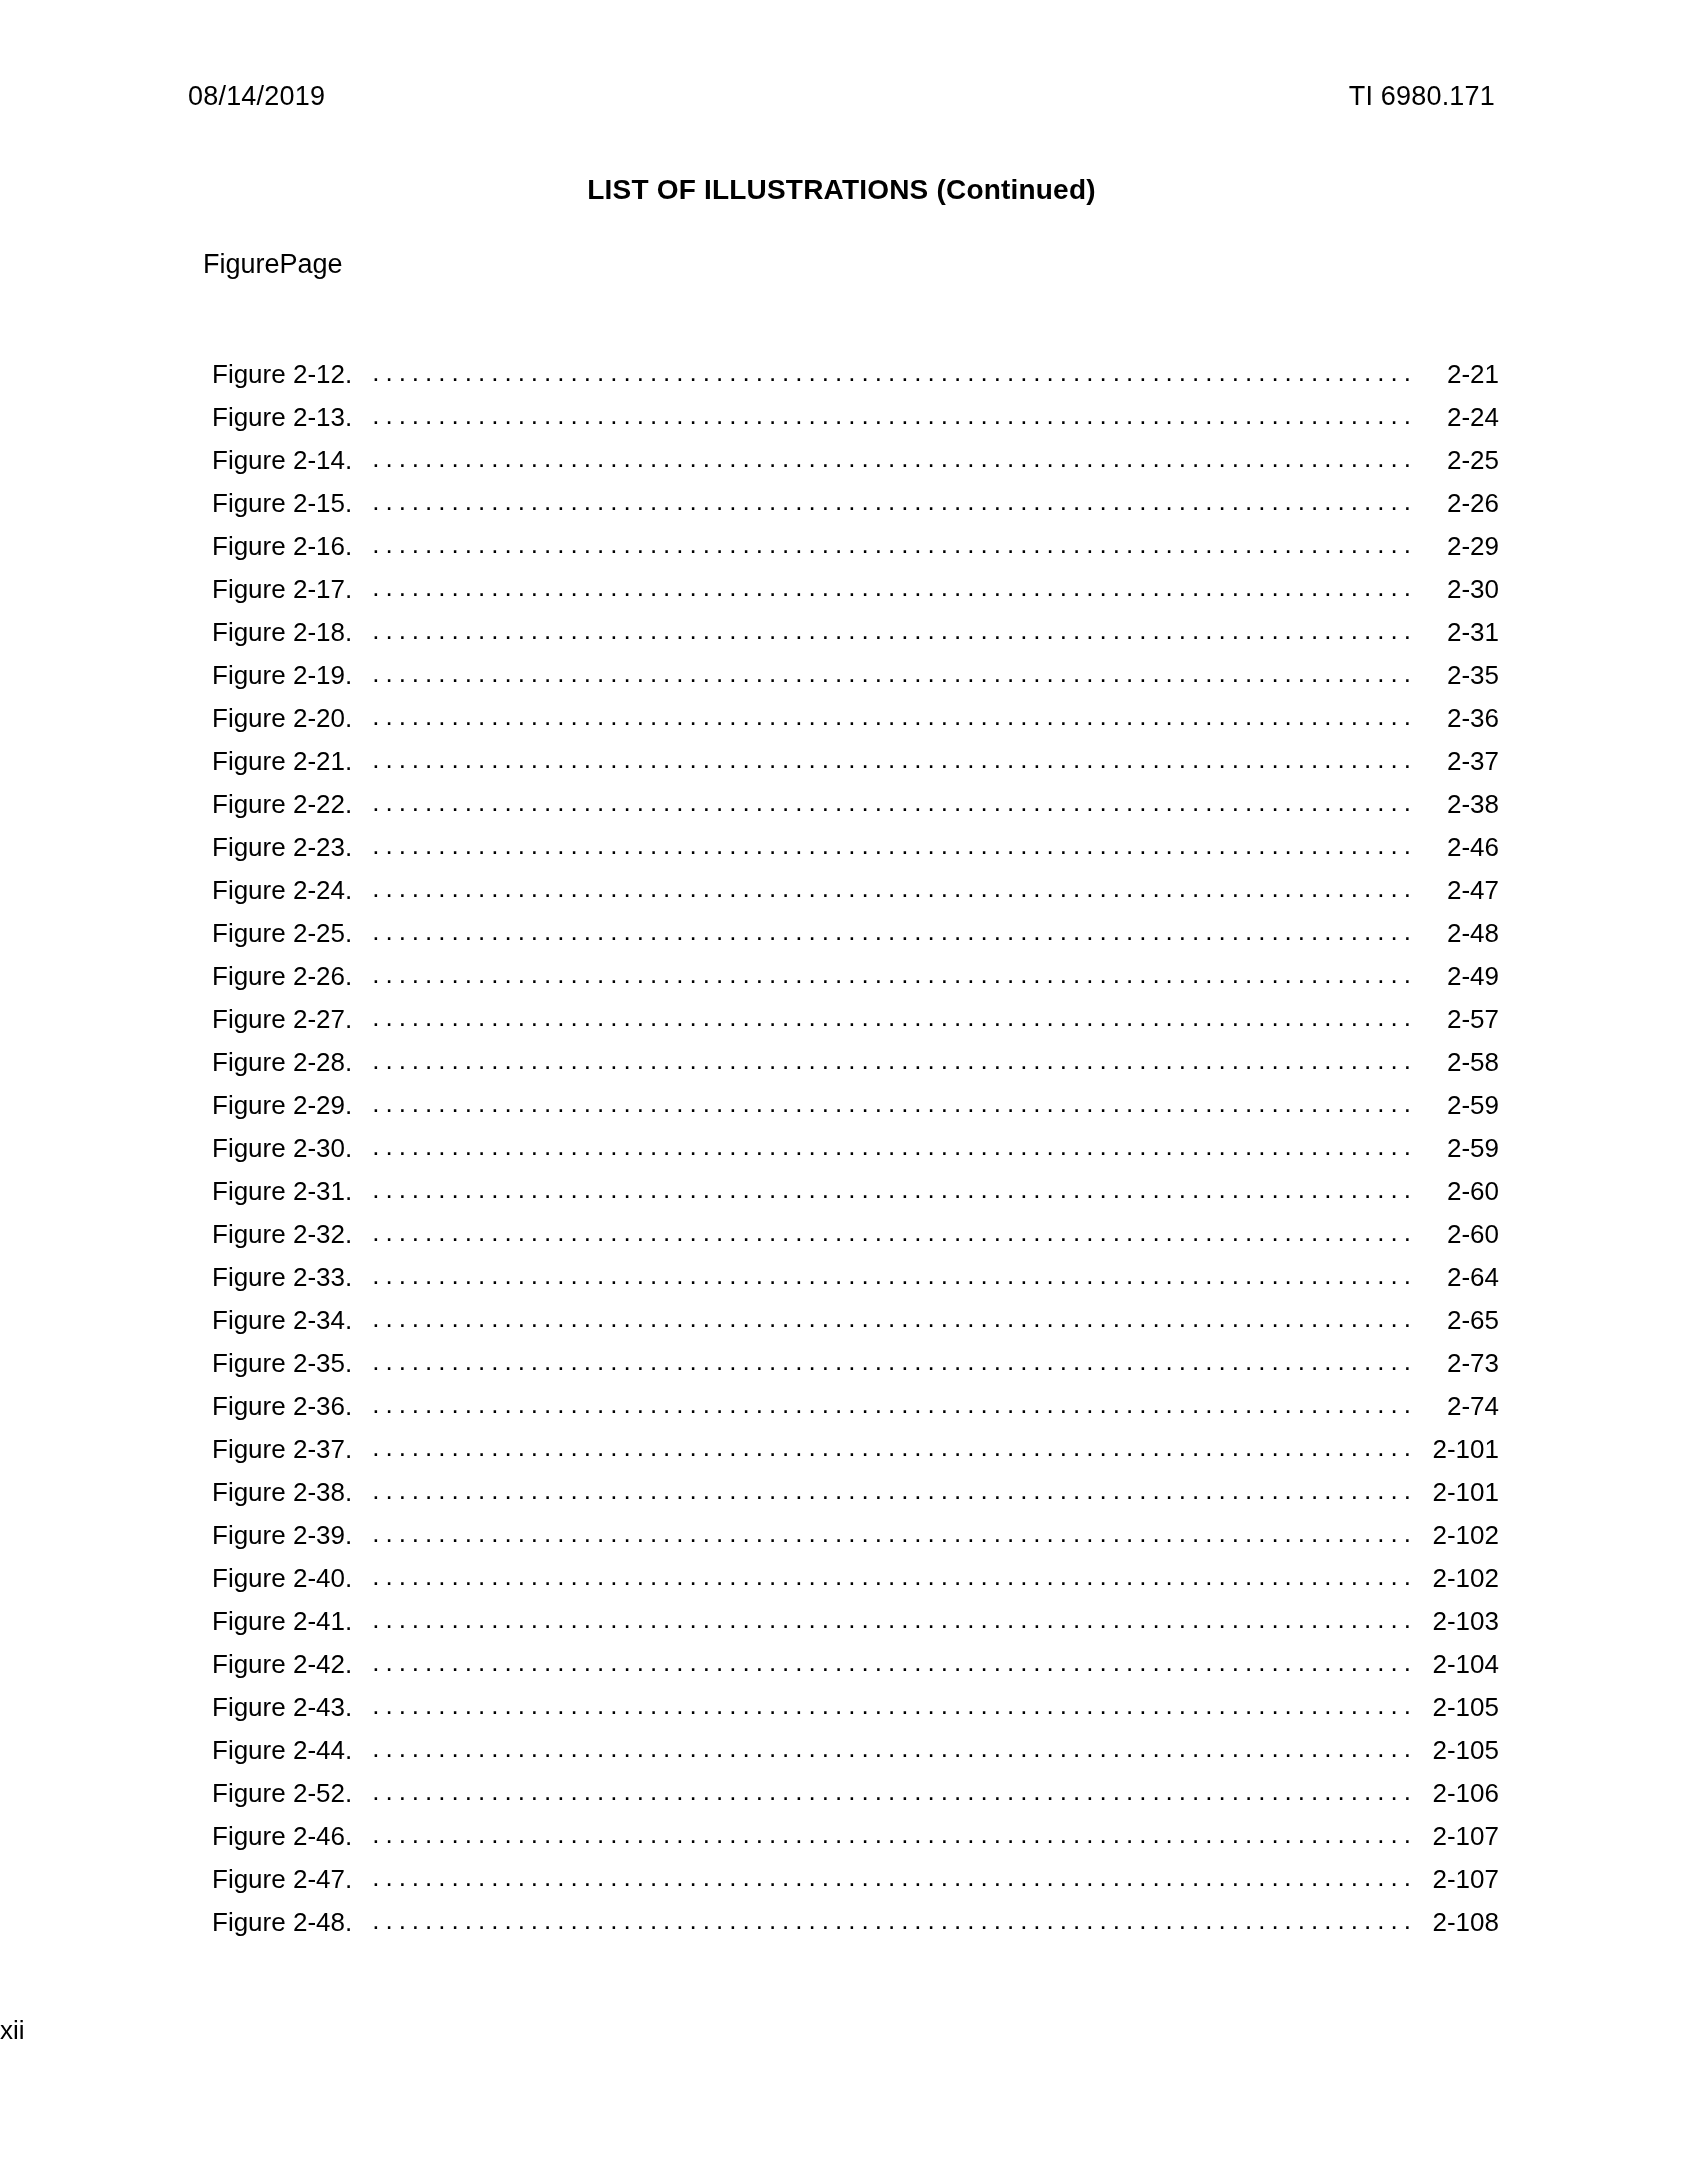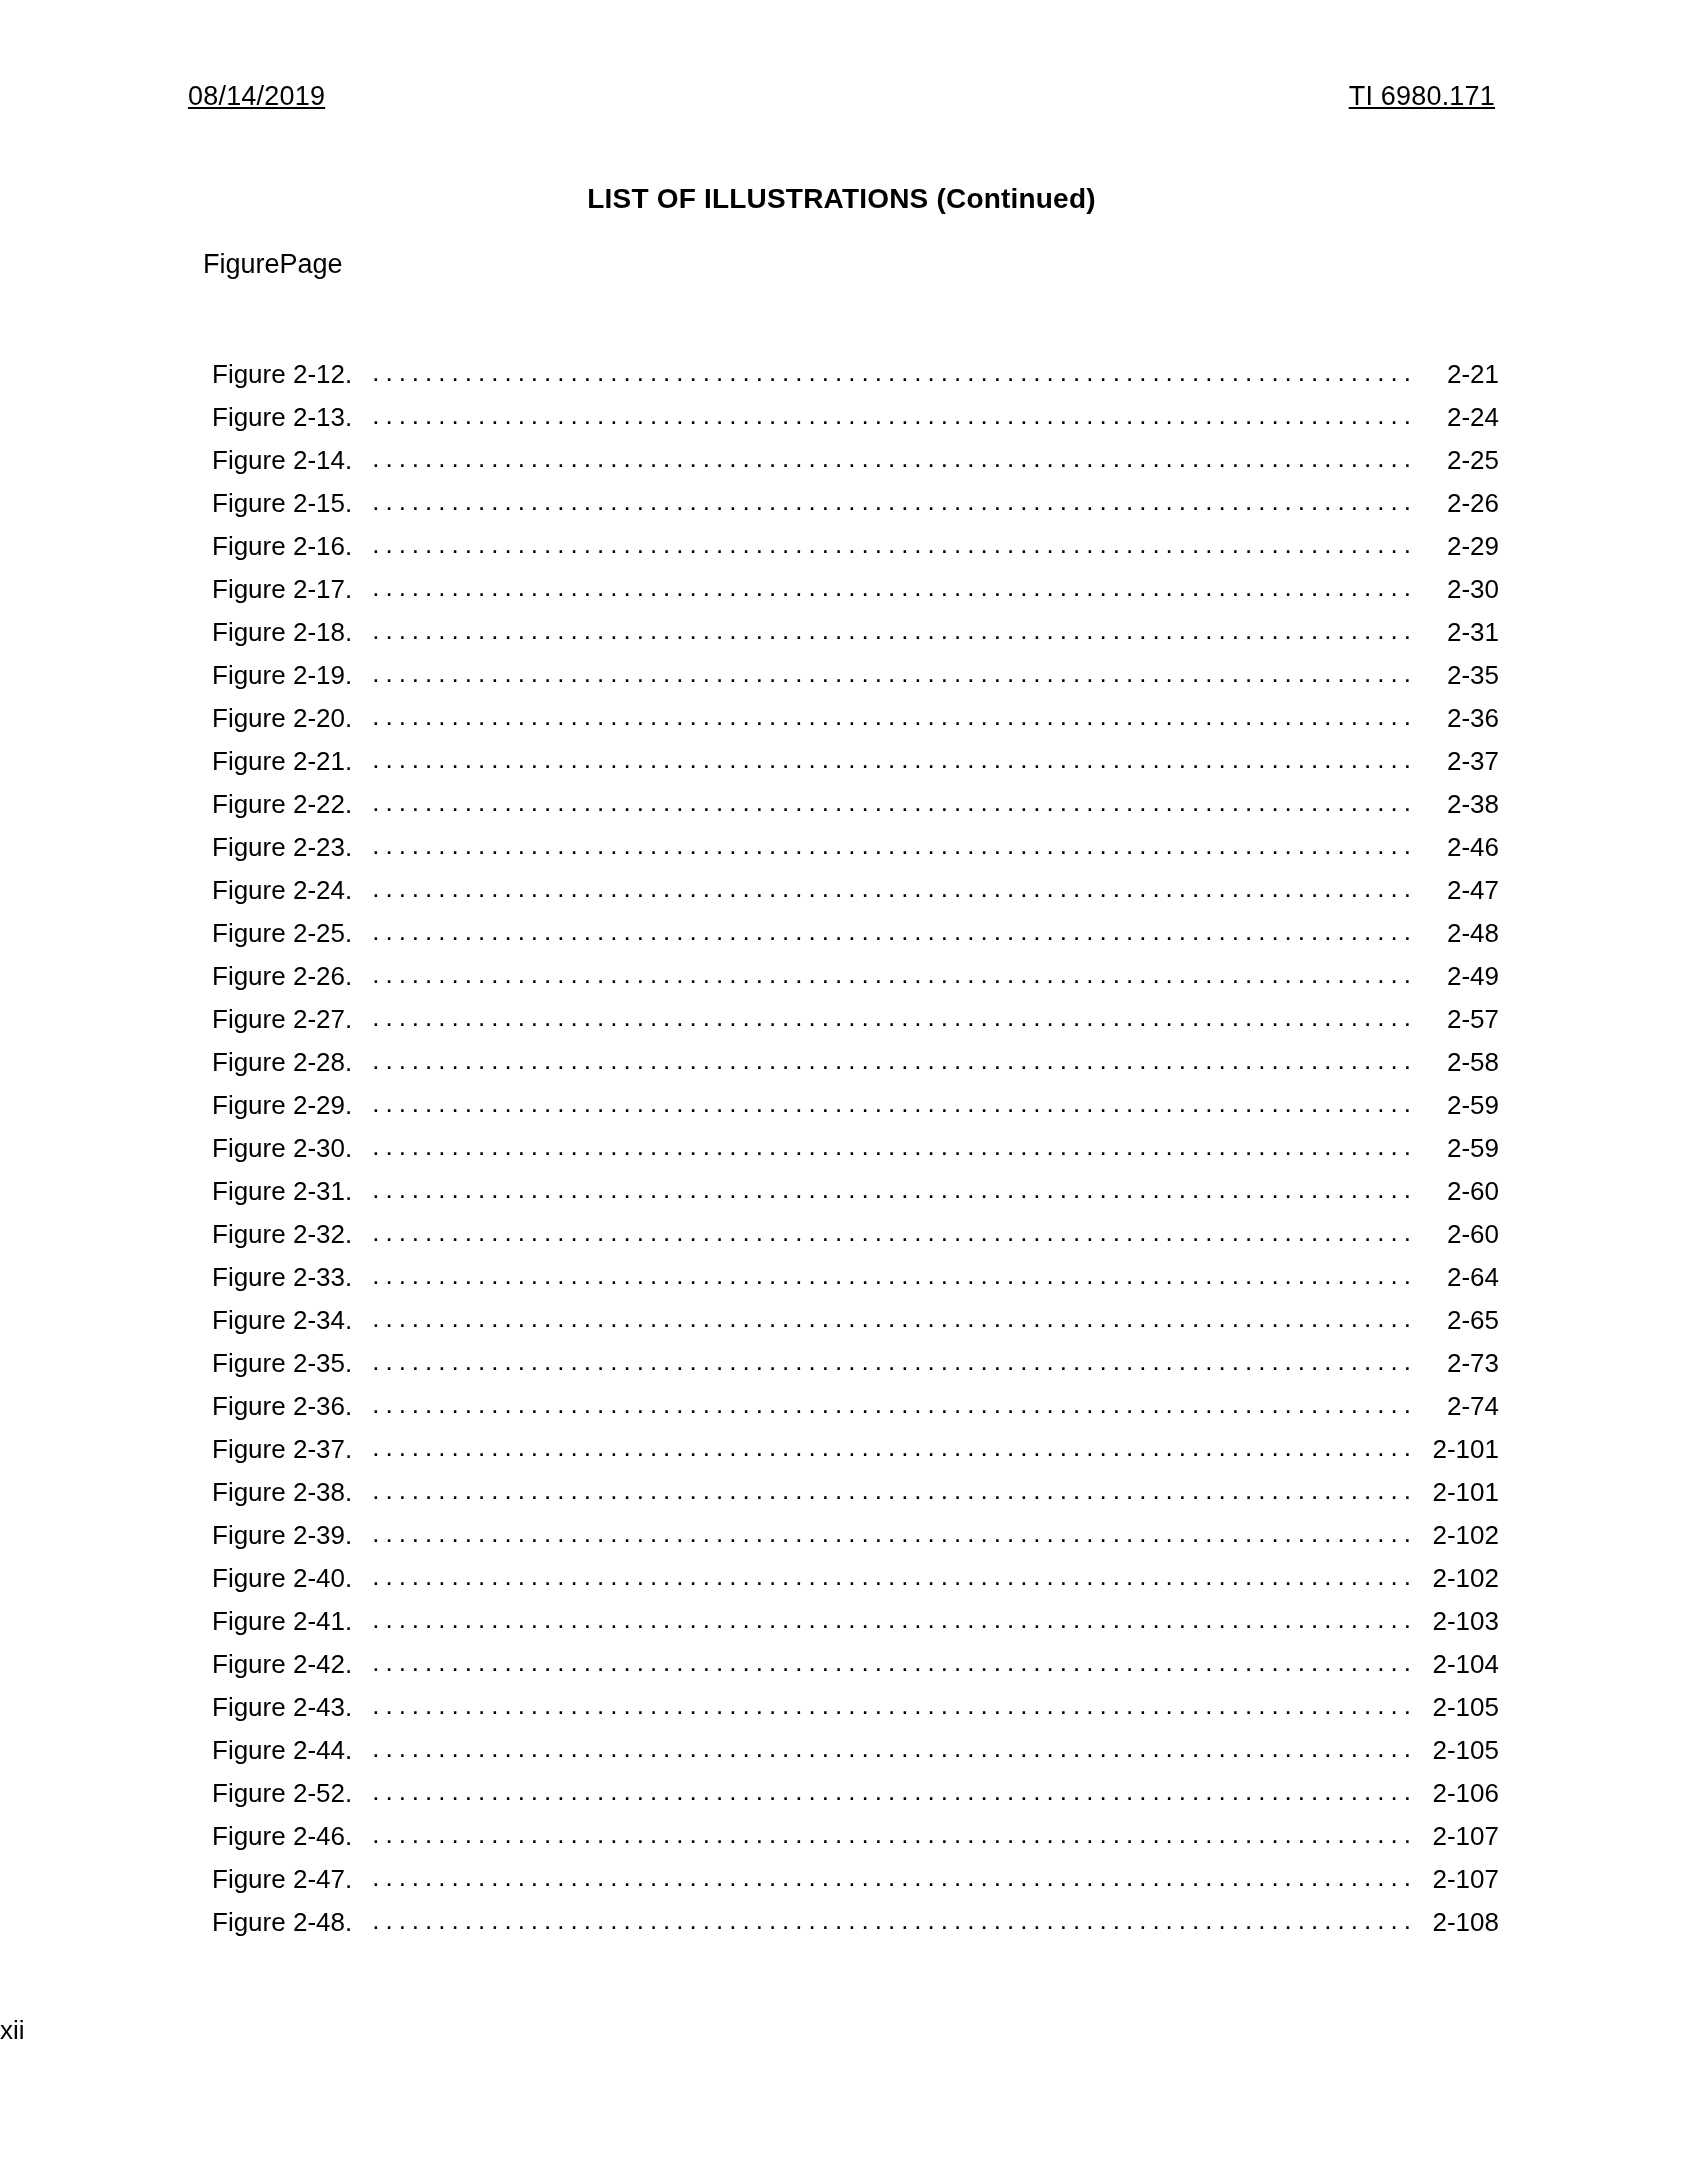--- a/index.html
+++ b/index.html
@@ -26,32 +26,31 @@
   .header-row {
     position: absolute;
     left: 188px;
     top: 81px;
     width: 1307px;
     display: flex;
     justify-content: space-between;
     align-items: flex-end;
     font-size: 27px;
     letter-spacing: 0.2px;
-    text-decoration: underline;
   }
   .doc-date {
     white-space: nowrap;
   }
   .doc-number {
     white-space: nowrap;
   }
   .page-title {
     position: absolute;
     left: 0;
-    top: 183px;
+    top: 174px;
     width: 1683px;
     text-align: center;
     font-size: 28px;
     font-weight: bold;
     letter-spacing: 0.2px;
   }
   .col-heads {
     position: absolute;
     left: 203px;
     top: 249px;

